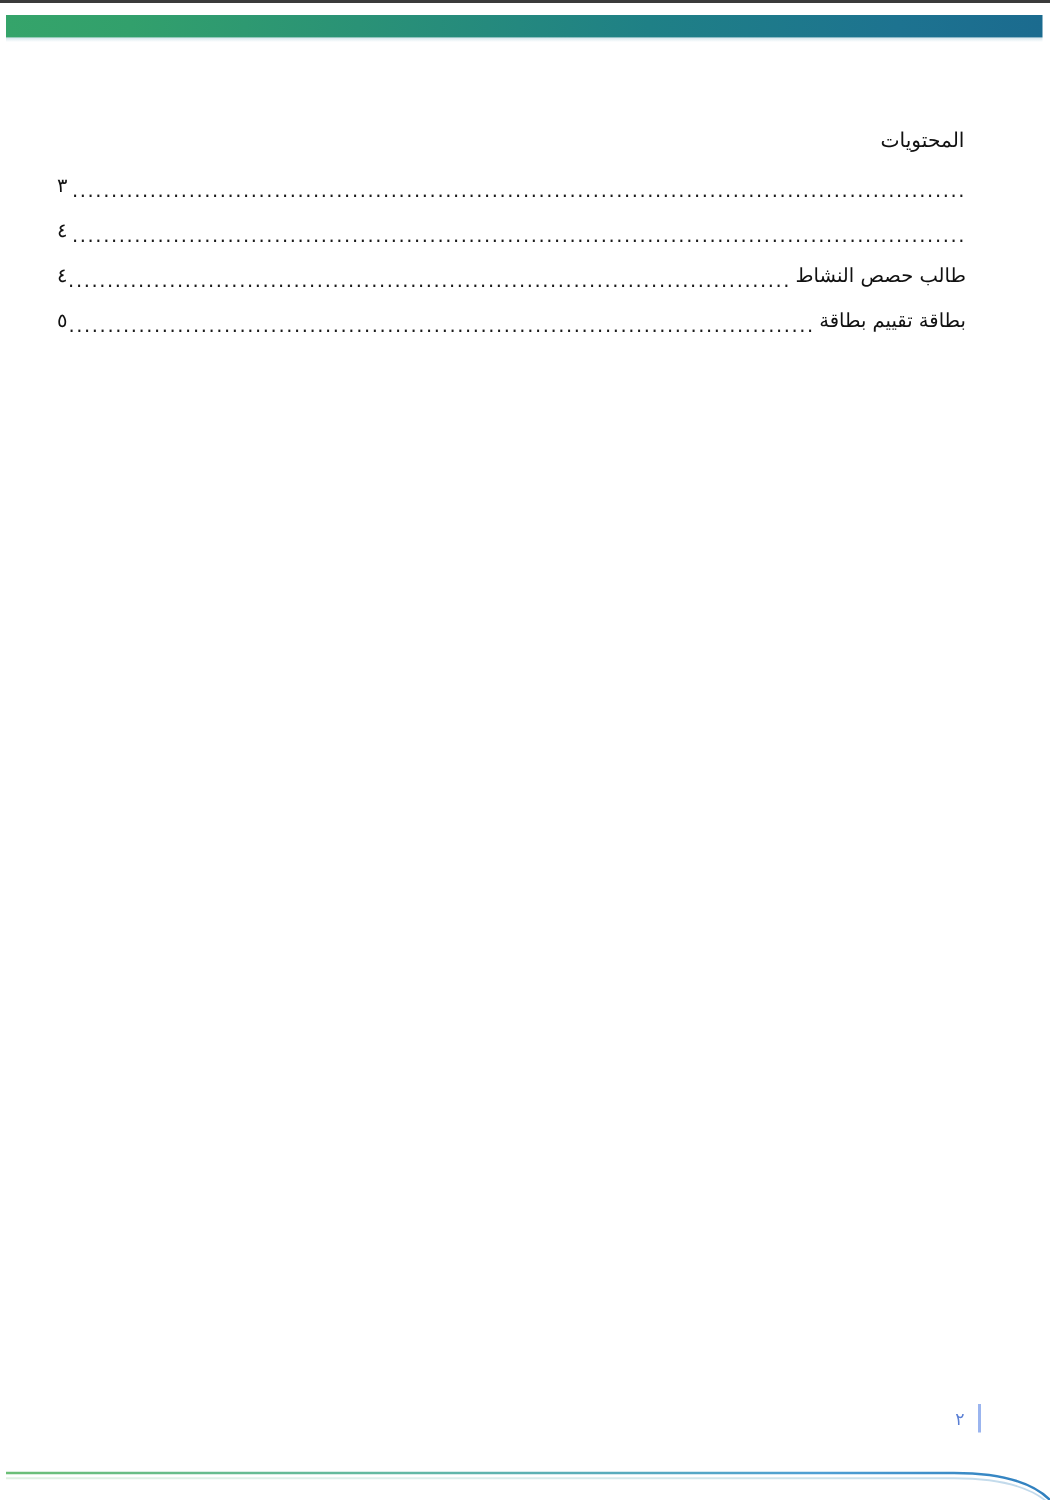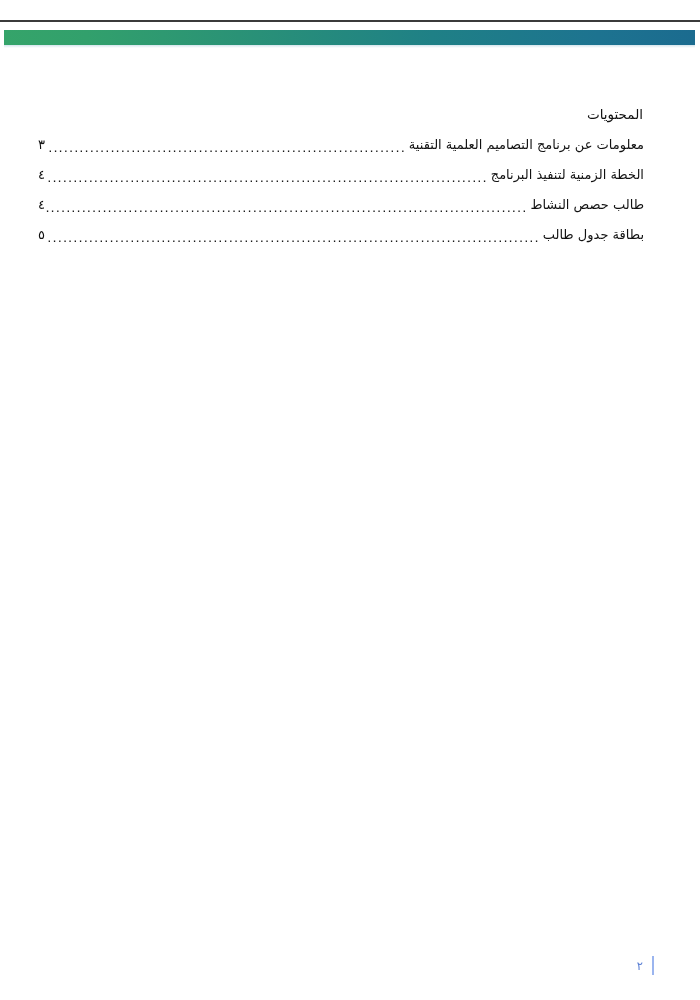--- a/index.html
+++ b/index.html
@@ -17,21 +17,20 @@
   }
 
   
   .page {
     position: absolute;
     inset: 0;
     width: 700px;
     height: 720px;
     background: #ffffff;
     box-sizing: border-box;
-    margin-top: 20px;
   }
 
   
   .page-top-rule {
     position: absolute;
     top: 0;
     left: 0;
     width: 700px;
     height: 2px;
     background: #3b3b3b;
@@ -174,39 +173,37 @@
   <div class="header-band"></div>
   <div class="header-band-shadow"></div>
 
   <div class="toc">
 
     <div class="toc-title">المحتويات</div>
 
     <ul class="toc-list">
 
       <li class="toc-item">
-        <span class="toc-label">معلومات عن برنامج التصاميم العلمية التقنية</span>
         <span class="toc-dots"></span>
         <span class="toc-page">٣</span>
       </li>
 
       <li class="toc-item">
-        <span class="toc-label">الخطة الزمنية لتنفيذ البرنامج</span>
         <span class="toc-dots"></span>
         <span class="toc-page">٤</span>
       </li>
 
       <li class="toc-item">
         <span class="toc-label">طالب حصص النشاط</span>
         <span class="toc-dots"></span>
         <span class="toc-page">٤</span>
       </li>
 
       <li class="toc-item">
-        <span class="toc-label">بطاقة جدول طالب</span>
+        <span class="toc-label">بطاقة تقييم بطاقة</span>
         <span class="toc-dots"></span>
         <span class="toc-page">٥</span>
       </li>
 
     </ul>
   </div>
 
   <div class="footer-pagenum">
     <div class="pagenum-inner">
       <span class="pagenum-value">٢</span>

